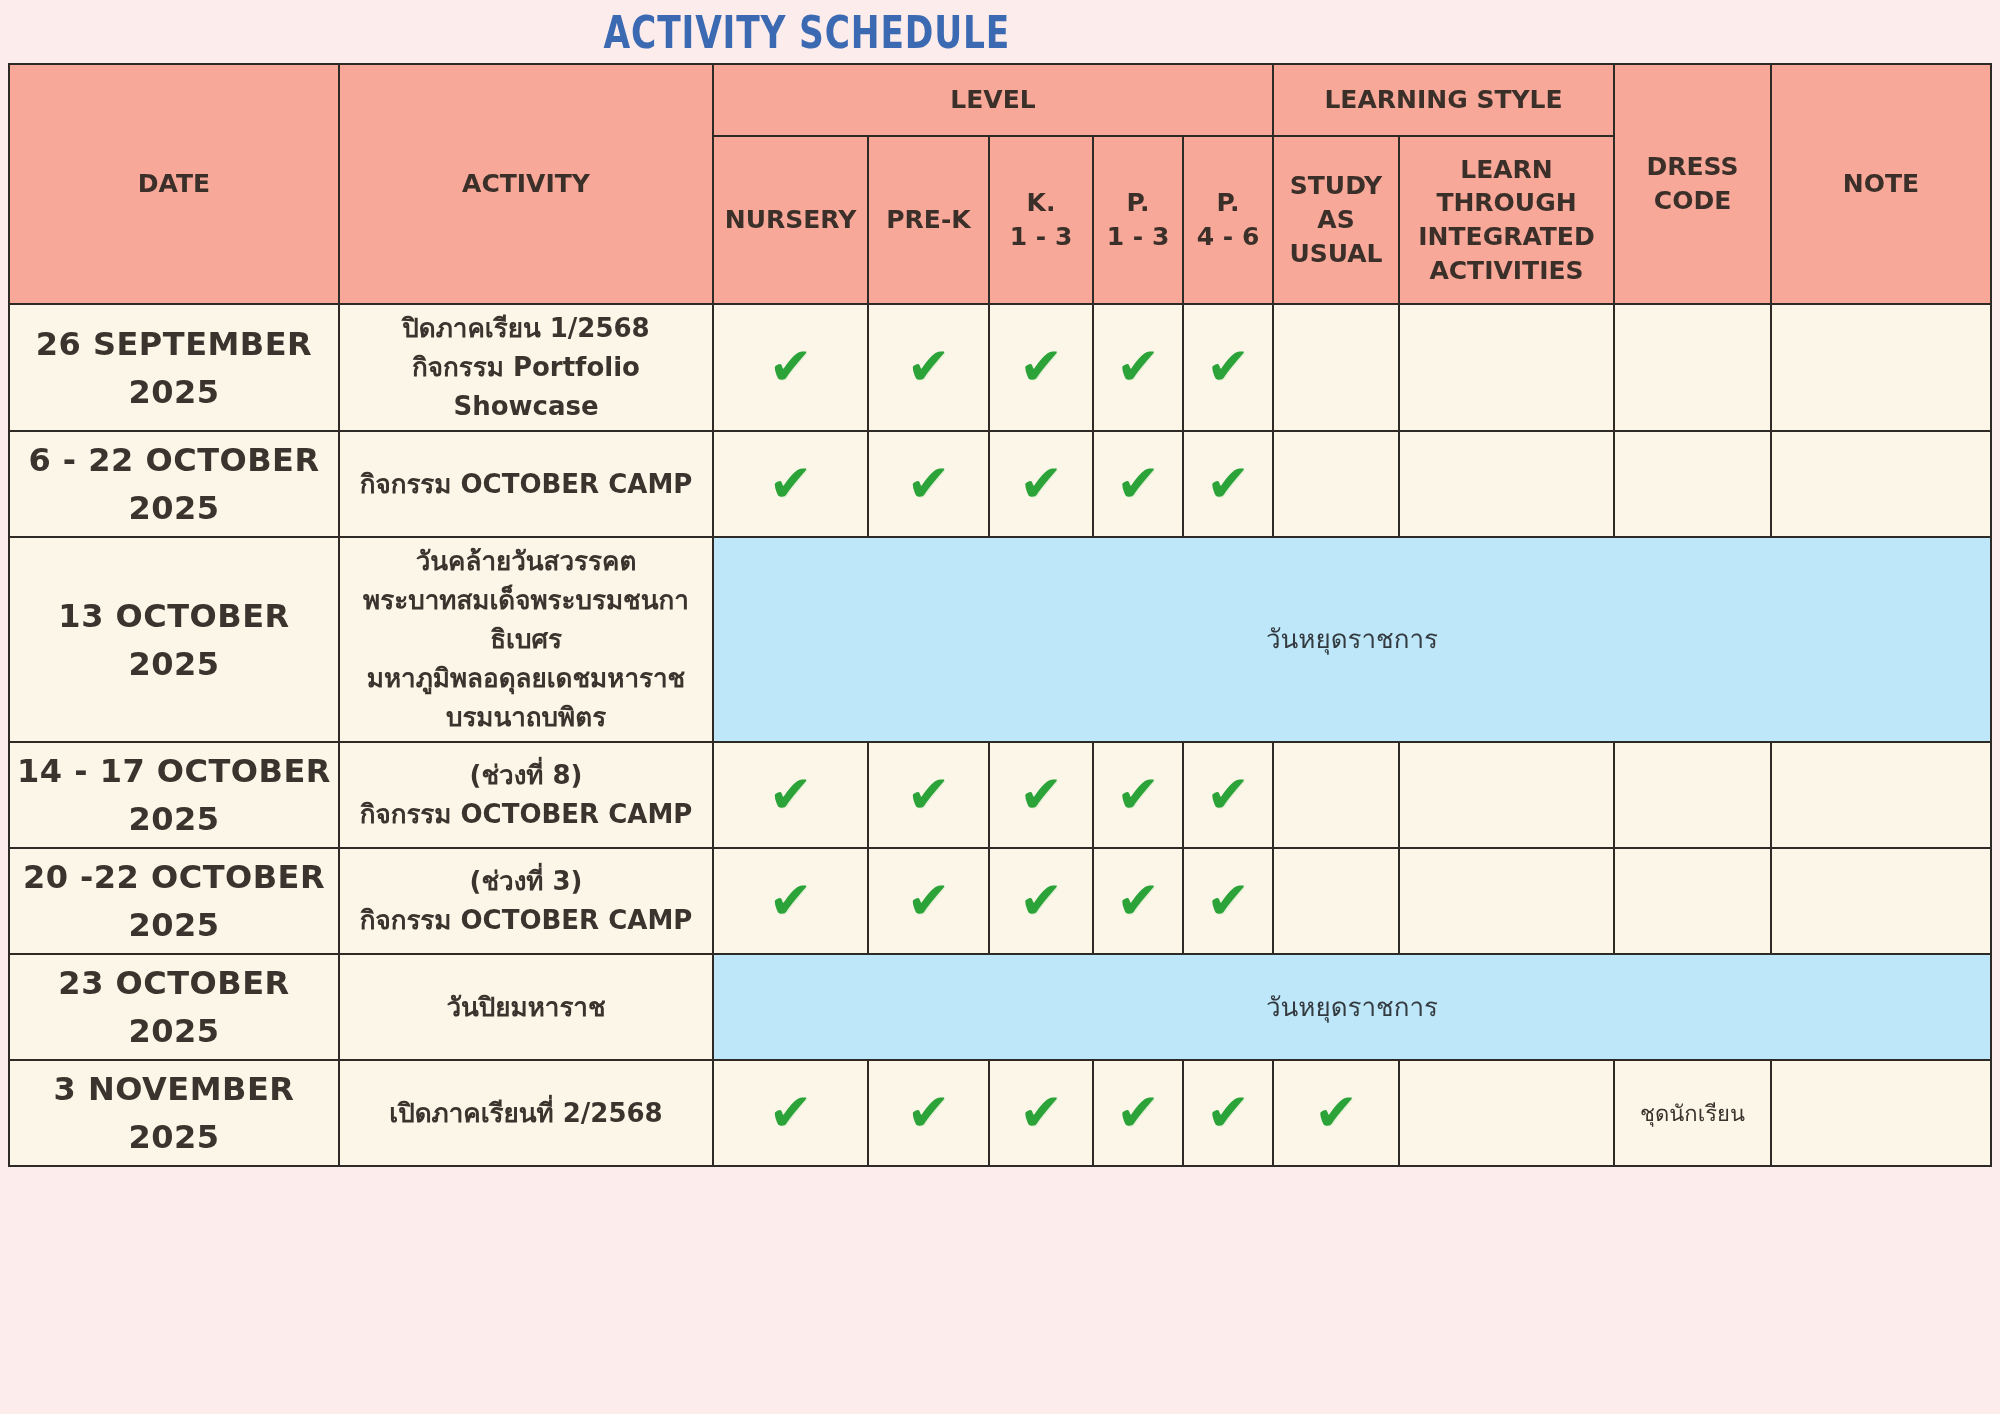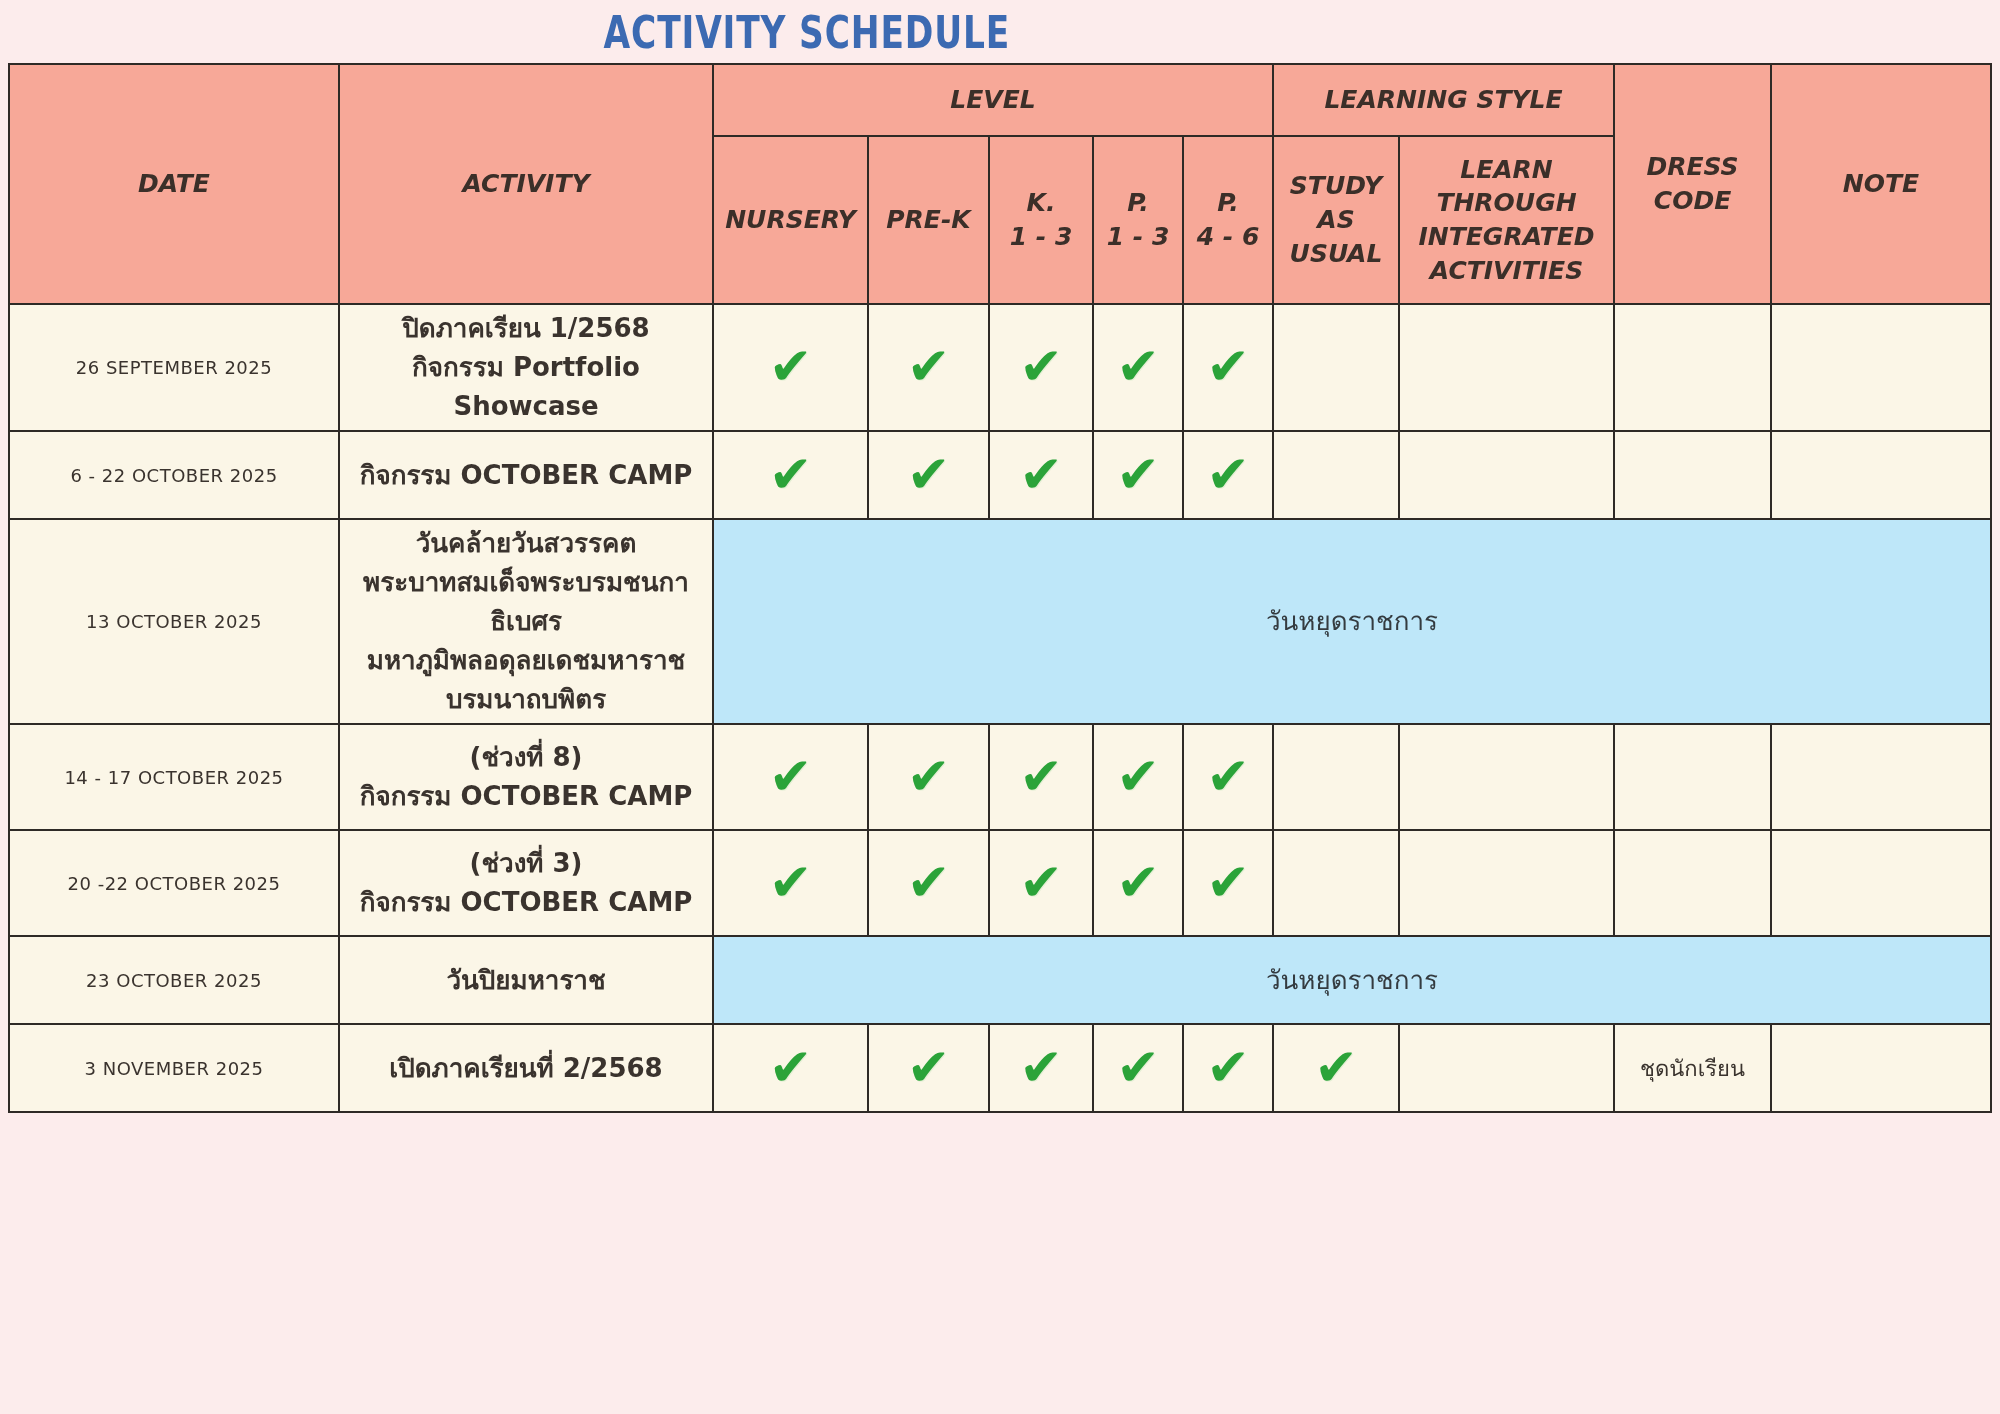--- a/index.html
+++ b/index.html
@@ -44,35 +44,34 @@
     padding: 4px 6px;
     overflow: hidden;
   }
   th {
     background: #f7a898;
     color: #3b2f29;
     font-weight: bold;
     font-size: 25px;
     white-space: pre-line;
     line-height: 1.35;
-    font-style: italic;
   }
   tr.group-row { height: 72px; }
   tr.sub-row   { height: 168px; }
   tr.r-tall    { height: 106px; }
   tr.r-short   { height: 88px; }
   tr.r-xtall   { height: 160px; }
   td {
     background: #fbf6e7;
     font-size: 26px;
     font-weight: 600;
     white-space: pre-line;
     line-height: 1.5;
   }
-  td.cell-date { font-size: 18px; font-weight: normal; letter-spacing: 0.5px; }
+  td.cell-date { font-size: 32px; font-weight: bold; letter-spacing: 0.5px; }
   td.cell-holiday {
     background: #bee7f9;
     font-weight: normal;
     font-size: 26px;
     color: #343b40;
   }
   td.cell-check span.mark {
     display: inline-block;
     font-size: 52px;
     line-height: 1;

